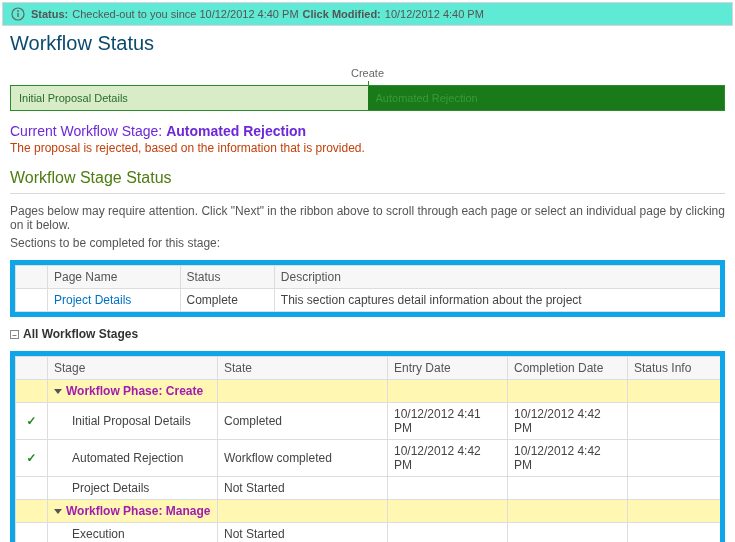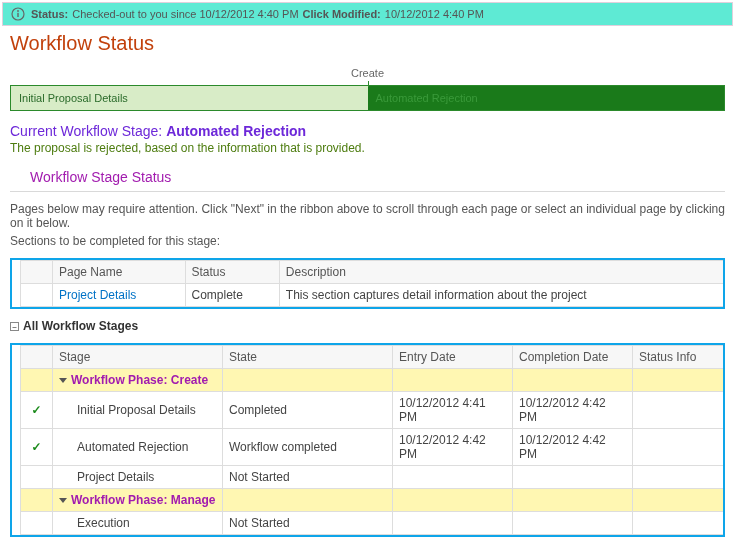--- a/index.html
+++ b/index.html
@@ -21,21 +21,21 @@
     font-size: 11px;
     color: #555;
     margin: 2px 2px 6px 2px;
   }
   .status-bar svg { flex-shrink: 0; margin-right: 6px; }
   .status-bar .bold { font-weight: bold; }
   .content { padding: 0 10px 8px 10px; }
   .page-title {
     font-size: 20px;
     font-weight: 300;
-    color: #c2410c;
+    color: #0c4a6e;
     margin: 6px 0 12px 0;
   }
   .sep { border: none; border-top: 1px solid #d9d9d9; margin: 6px 0 10px 0; }
   .phase-wrap { position: relative; padding-top: 18px; }
   .phase-label {
     position: absolute;
     top: 0;
     left: 50%;
     transform: translateX(-50%);
     font-size: 11px;
@@ -58,35 +58,33 @@
     flex: 1;
     display: flex;
     align-items: center;
     padding: 0 8px;
     font-size: 11px;
   }
   .seg-light { background: #d8ecc7; color: #2b6b2b; }
   .seg-dark  { background: #1a7a1a; color: #3a9a3a; }
   .stage-line { font-size: 14px; color: #6d28d9; margin-top: 12px; }
   .stage-line .val { font-weight: 600; }
-  .desc { font-size: 12px; color: #4d7c0f; margin-top: 2px; }
+  .desc { font-size: 12px; color: #c2410c; margin-top: 2px; }
   .subhead {
-    font-size: 14px;
+    font-size: 16px;
     font-weight: 400;
-    color: #a21caf;
+    color: #4d7c0f;
     margin-top: 14px;
-    margin-left: 20px;
   }
   .subtext { font-size: 12px; color: #555; margin-top: 4px; }
   .table-container {
-    border: 2px solid #0ea5e9;
+    border: 5px solid #0ea5e9;
     margin-top: 10px;
     overflow-x: auto;
     overflow-y: hidden;
-    padding-left: 8px;
   }
   .table-inner { min-width: 720px; }
   table { width: 100%; border-collapse: collapse; font-size: 12px; }
   th, td {
     border: 1px solid #ddd;
     padding: 4px 6px;
     text-align: left;
     vertical-align: middle;
     font-weight: normal;
   }

